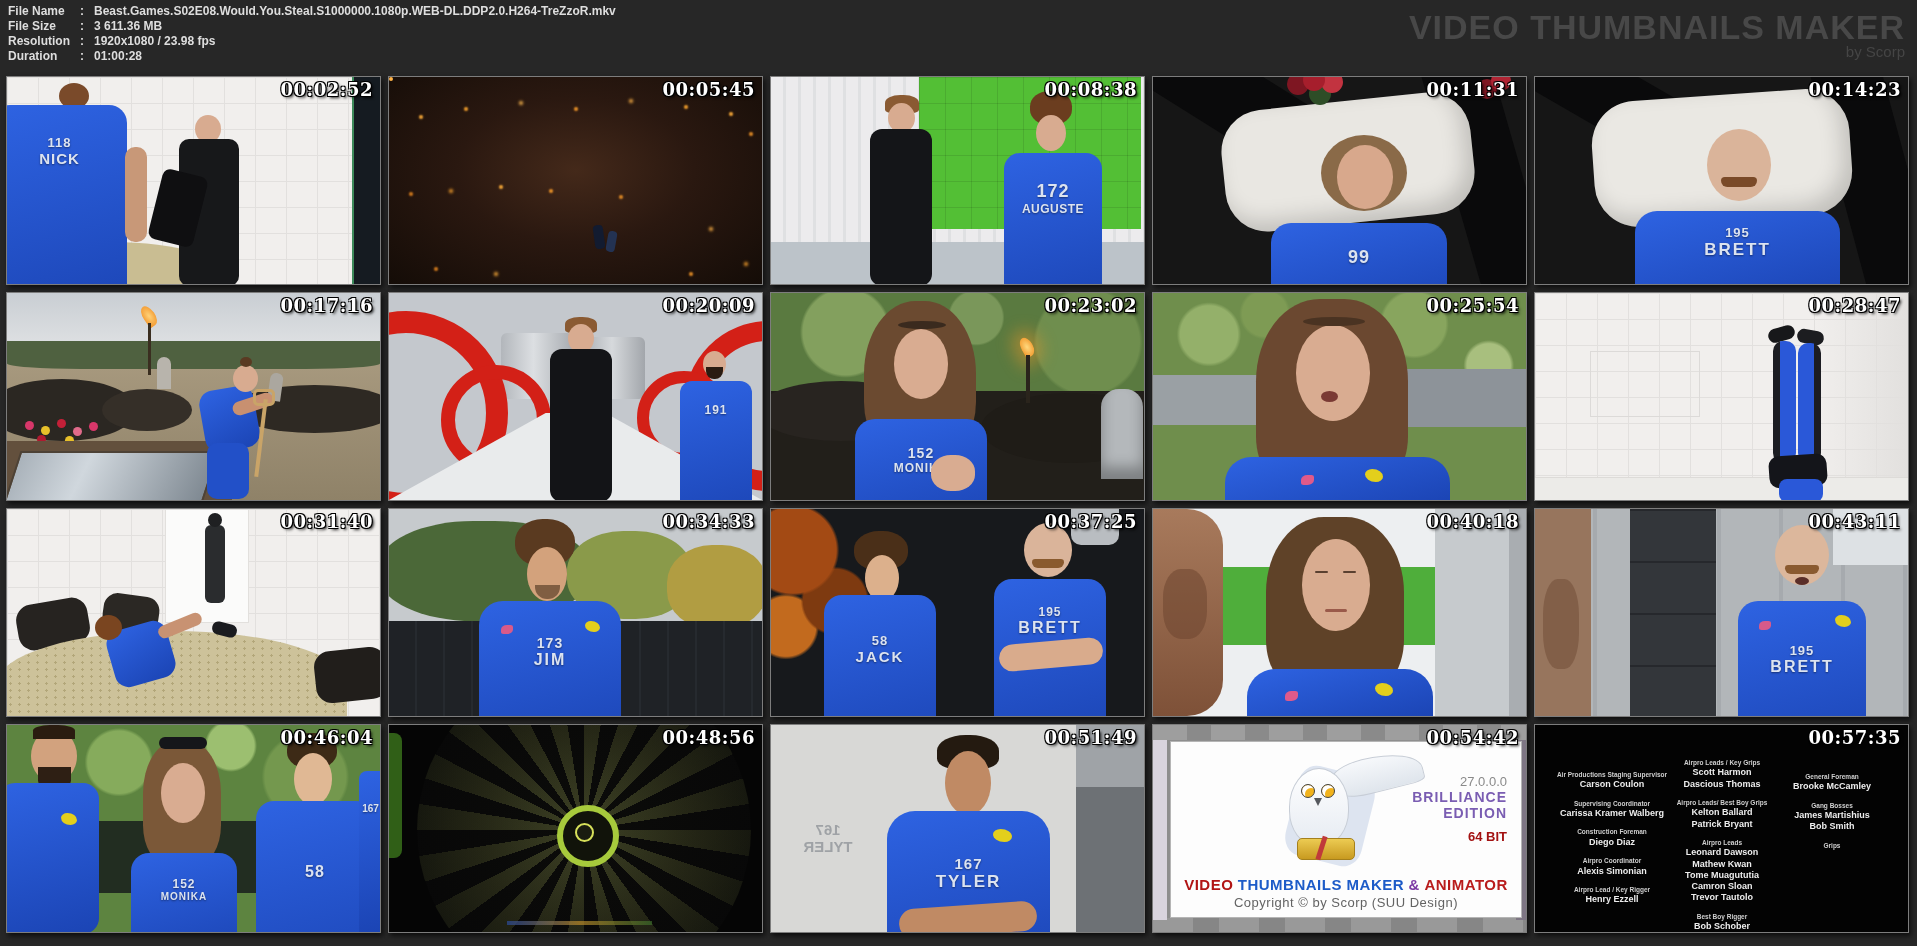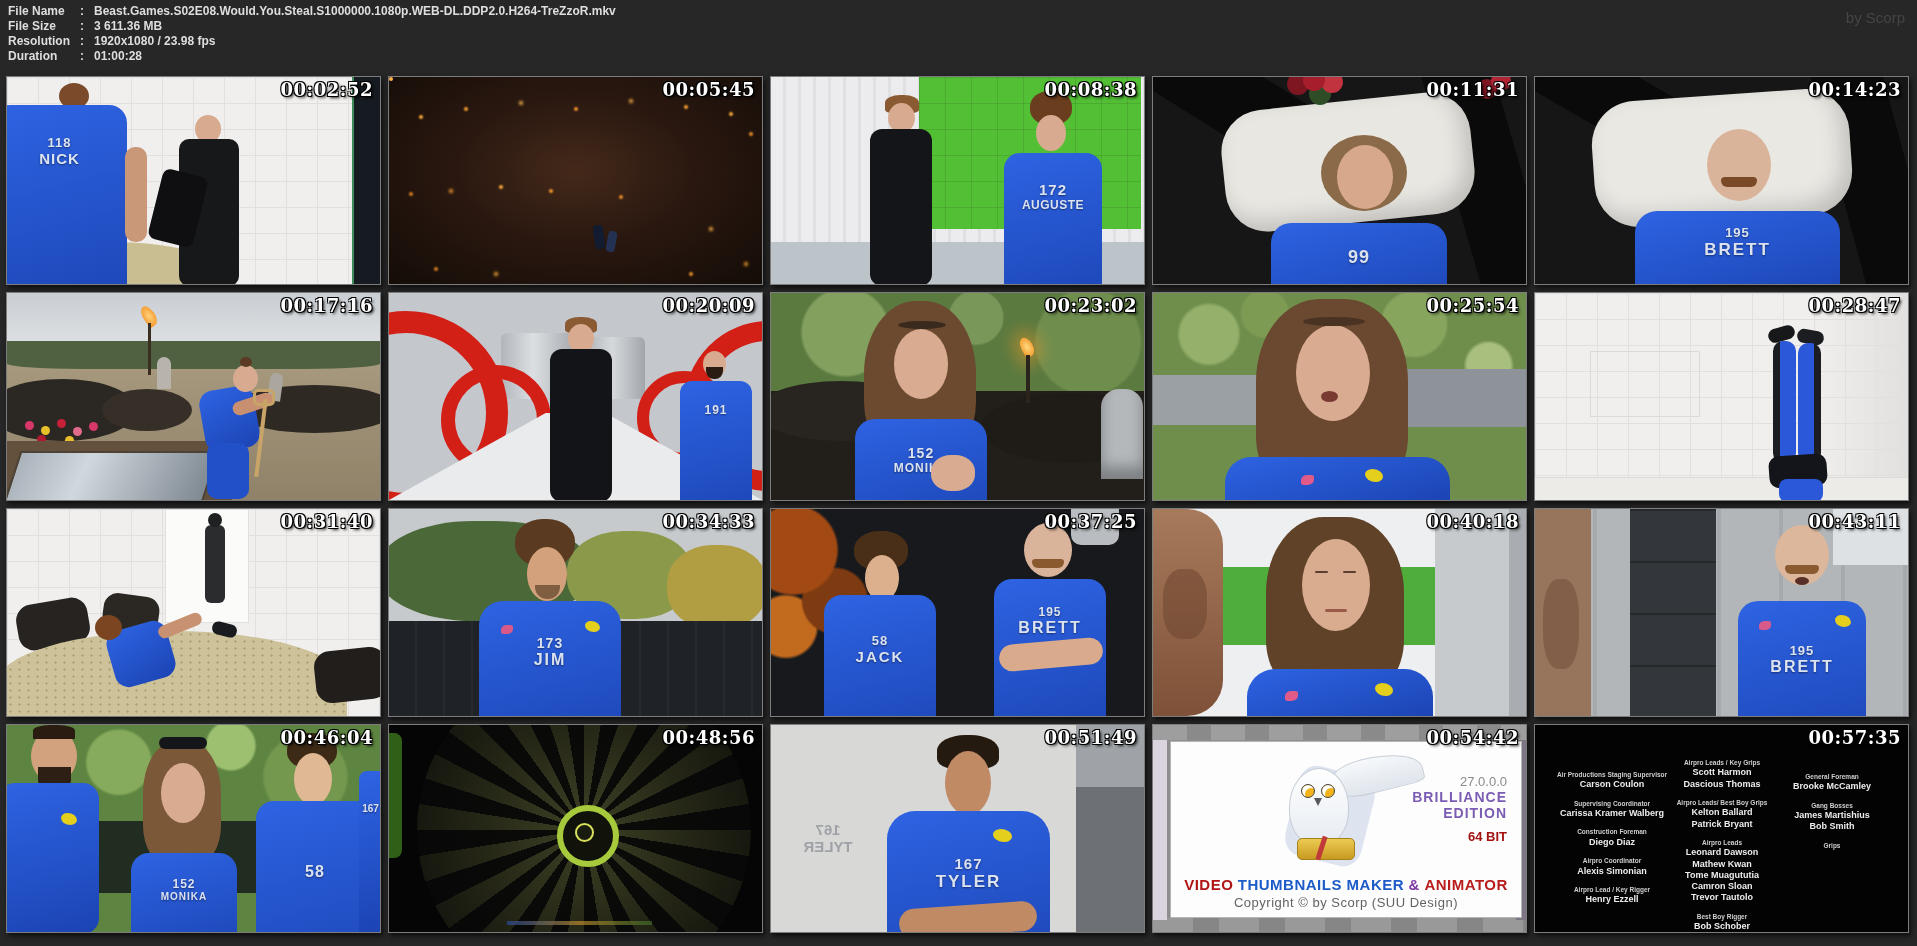--- a/index.html
+++ b/index.html
@@ -57,20 +57,21 @@
     <span class="hcol">:</span>
     <span>1920x1080 / 23.98 fps</span>
   </div>
   <div class="hrow">
     <span class="hlbl">Duration</span>
     <span class="hcol">:</span>
     <span>01:00:28</span>
   </div>
 </div>
 <div class="wm">
+  <div class="wm-title">VIDEO THUMBNAILS MAKER</div>
   <div class="wm-by">by Scorp</div>
 </div>
 
 <div class="grid">
 
   <div class="thumb tiles">
     <div class="abs" style="right:0;top:0;width:26px;height:100%;background:#151b21;border-left:2px solid #3d8a5a;"></div>
     <div class="abs" style="left:-12px;bottom:-30px;width:235px;height:72px;background:#c9bd92;border-radius:50%;"></div>
     <div class="abs" style="left:52px;top:6px;width:30px;height:26px;background:#7a4a2a;border-radius:50%;"></div>
     <div class="jersey" style="left:-15px;top:28px;width:135px;height:185px;border-radius:18px 18px 0 0;padding-top:30px;">
@@ -95,21 +96,21 @@
   <div class="thumb" style="background:repeating-linear-gradient(90deg,#ecebed 0 12px,#dfe0e2 12px 15px);">
     <div class="abs" style="left:148px;top:0;width:222px;height:152px;background:#53bf35;
       background-image:linear-gradient(rgba(0,0,0,.10) 1px,transparent 1px),linear-gradient(90deg,rgba(0,0,0,.10) 1px,transparent 1px);background-size:26px 26px;"></div>
     <div class="abs" style="left:0;bottom:0;width:100%;height:42px;background:#bcc3c9;"></div>
     <div class="abs" style="left:114px;top:18px;width:34px;height:18px;background:#8a5a32;border-radius:45% 45% 20% 20%;"></div>
     <div class="abs skin" style="left:117px;top:26px;width:27px;height:30px;border-radius:50%;"></div>
     <div class="abs" style="left:99px;top:52px;width:62px;height:157px;background:#141518;border-radius:12px;"></div>
     <div class="abs" style="left:259px;top:14px;width:42px;height:34px;background:#6b3d1f;border-radius:45%;"></div>
     <div class="abs skin" style="left:265px;top:38px;width:30px;height:36px;border-radius:50%;"></div>
     <div class="jersey" style="left:233px;top:76px;width:98px;height:133px;border-radius:16px 16px 0 0;padding-top:28px;">
-      <span class="jnum" style="font-size:15px;">172</span>
+      <span class="jnum" style="font-size:18px;">172</span>
       <span class="jname" style="font-size:12px;letter-spacing:.5px;">AUGUSTE</span>
     </div>
     <div class="ts">00:08:38</div>
   </div>
 
   <div class="thumb" style="background:#161616;">
     <div class="abs" style="left:-50px;top:-25px;width:220px;height:70px;background:#0a0a0b;transform:rotate(32deg);"></div>
     <div class="abs" style="left:300px;top:-30px;width:70px;height:270px;background:#0a0a0b;transform:rotate(-16deg);"></div>
     <div class="abs" style="left:70px;top:24px;width:250px;height:122px;background:#e9e7e2;border-radius:42px;transform:rotate(-6deg);box-shadow:inset -8px -10px 22px rgba(0,0,0,.18);"></div>
     <div class="abs" style="left:150px;top:-8px;width:22px;height:22px;border-radius:50%;background:#a61e2c;box-shadow:18px 2px 0 #c23340,-16px 4px 0 #7e1622,6px 14px 0 #2e4d27;"></div>

